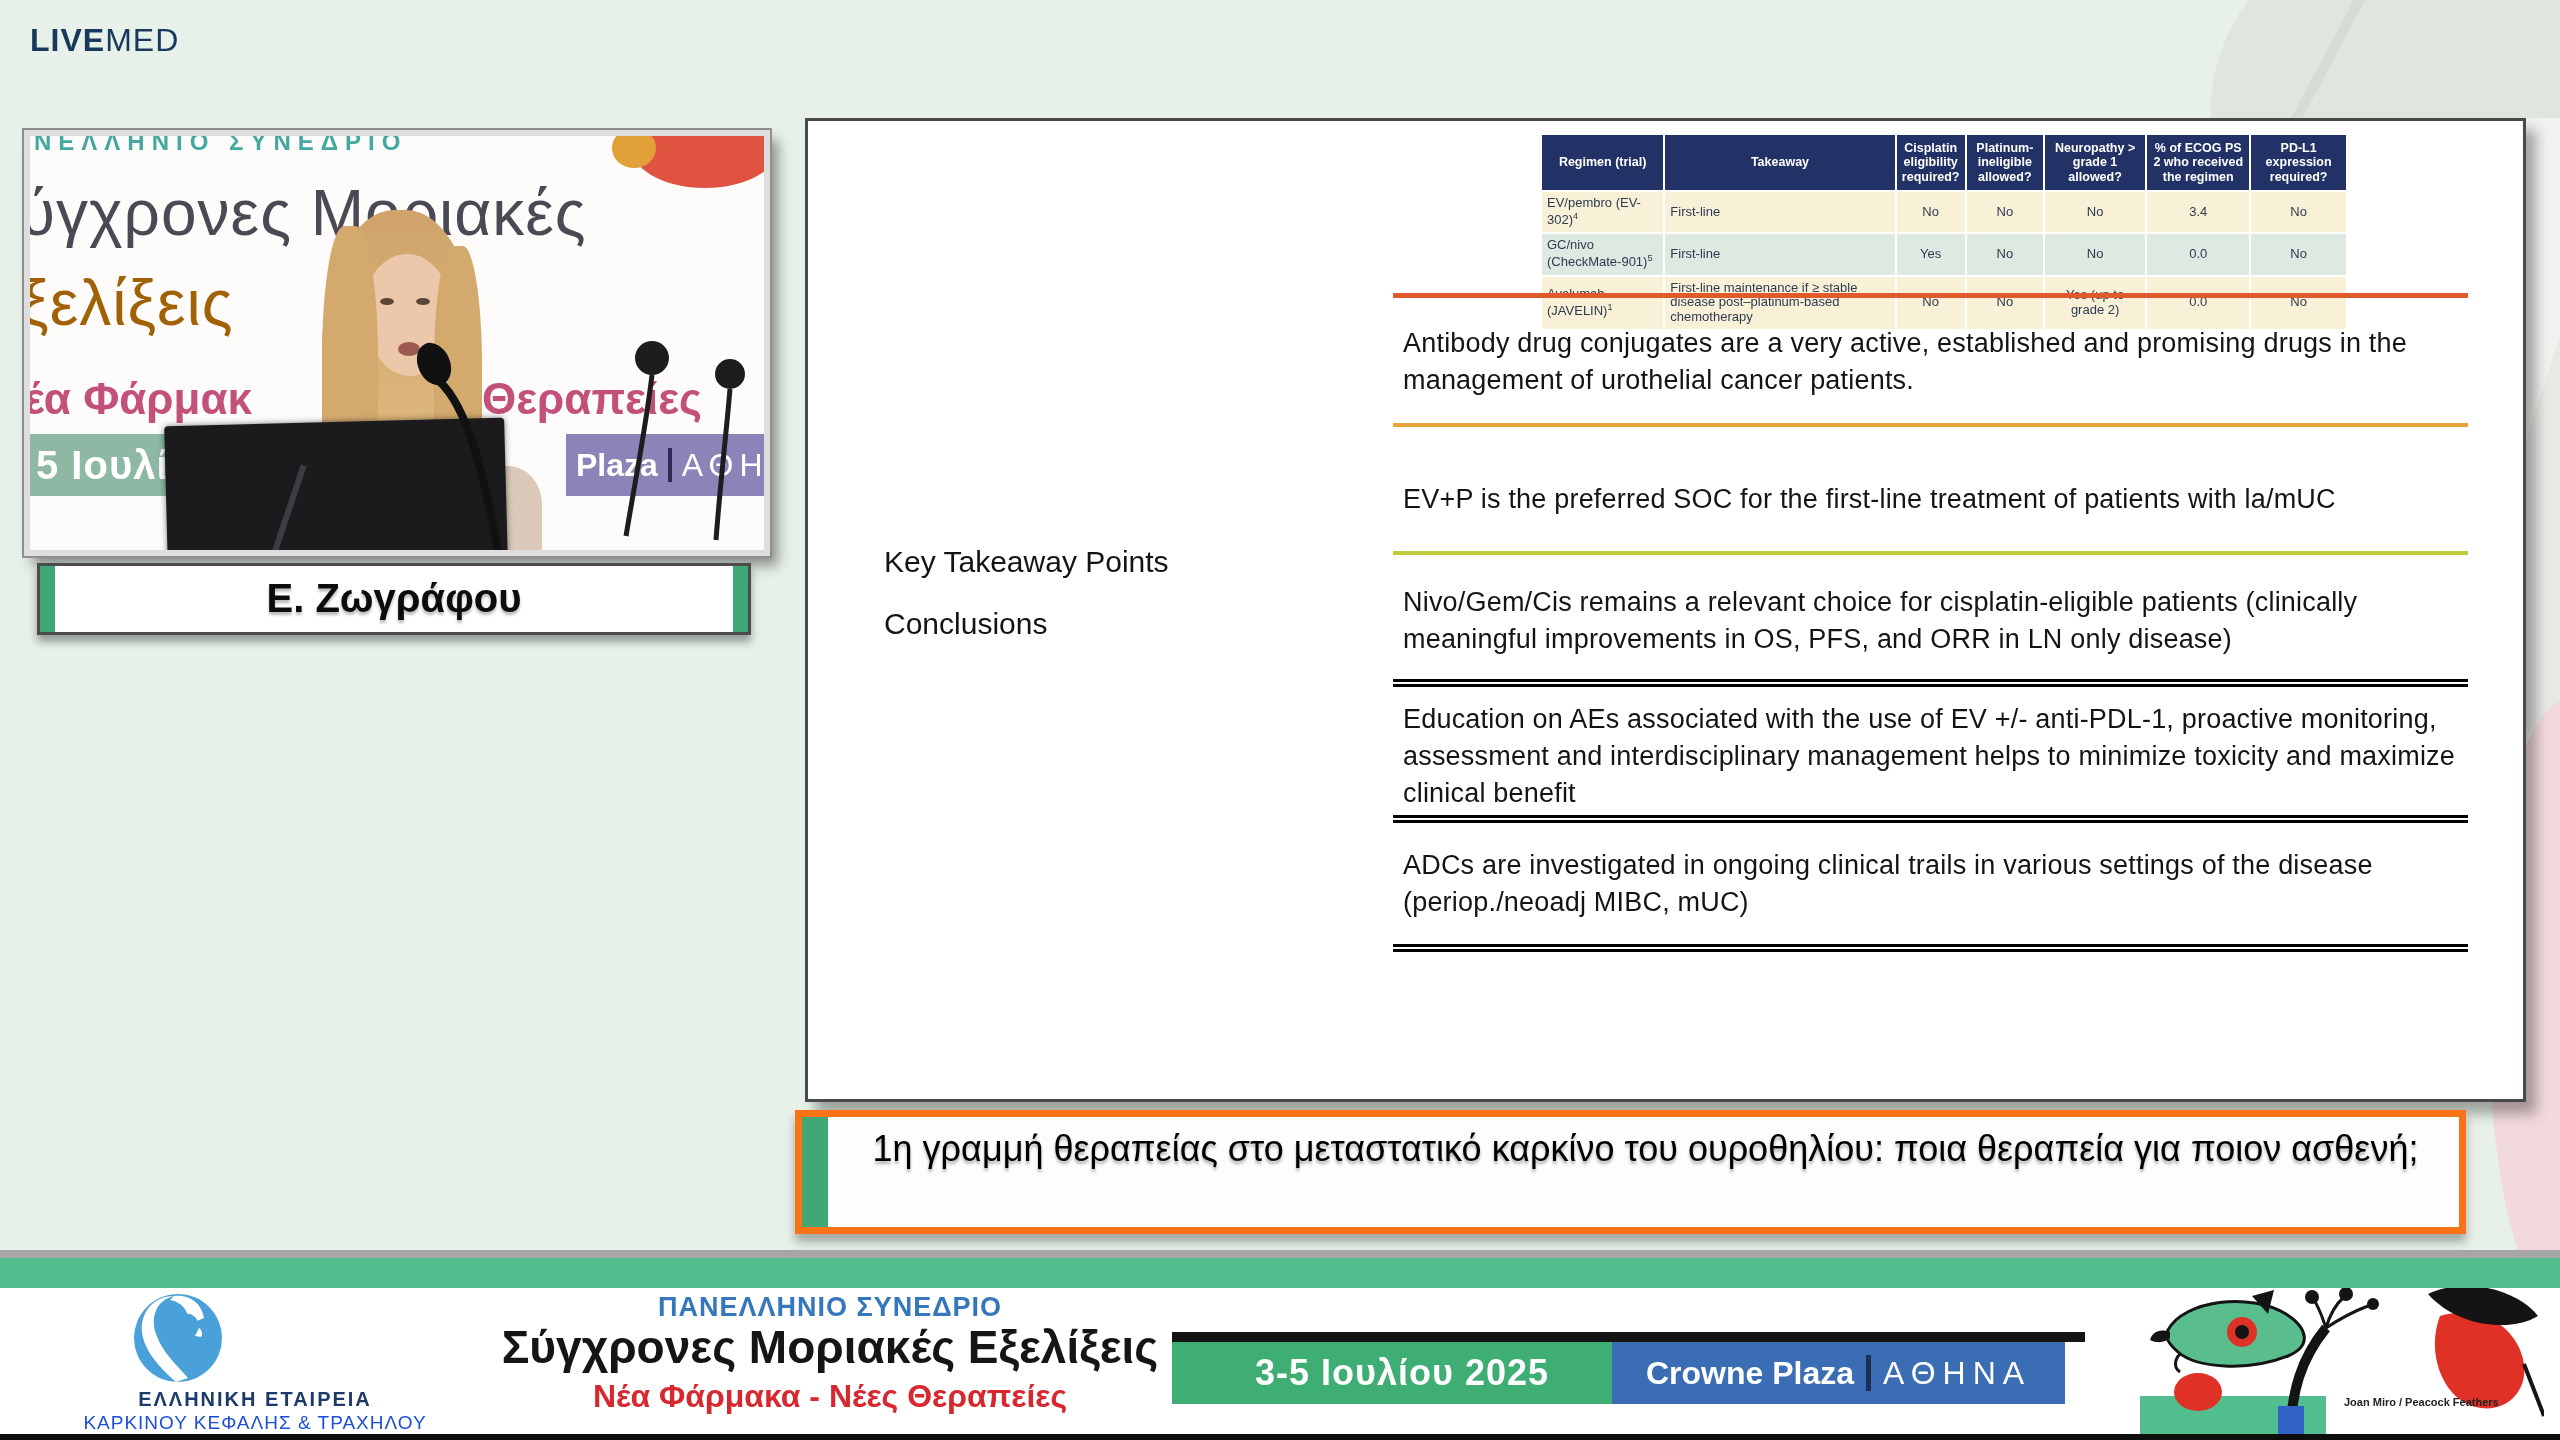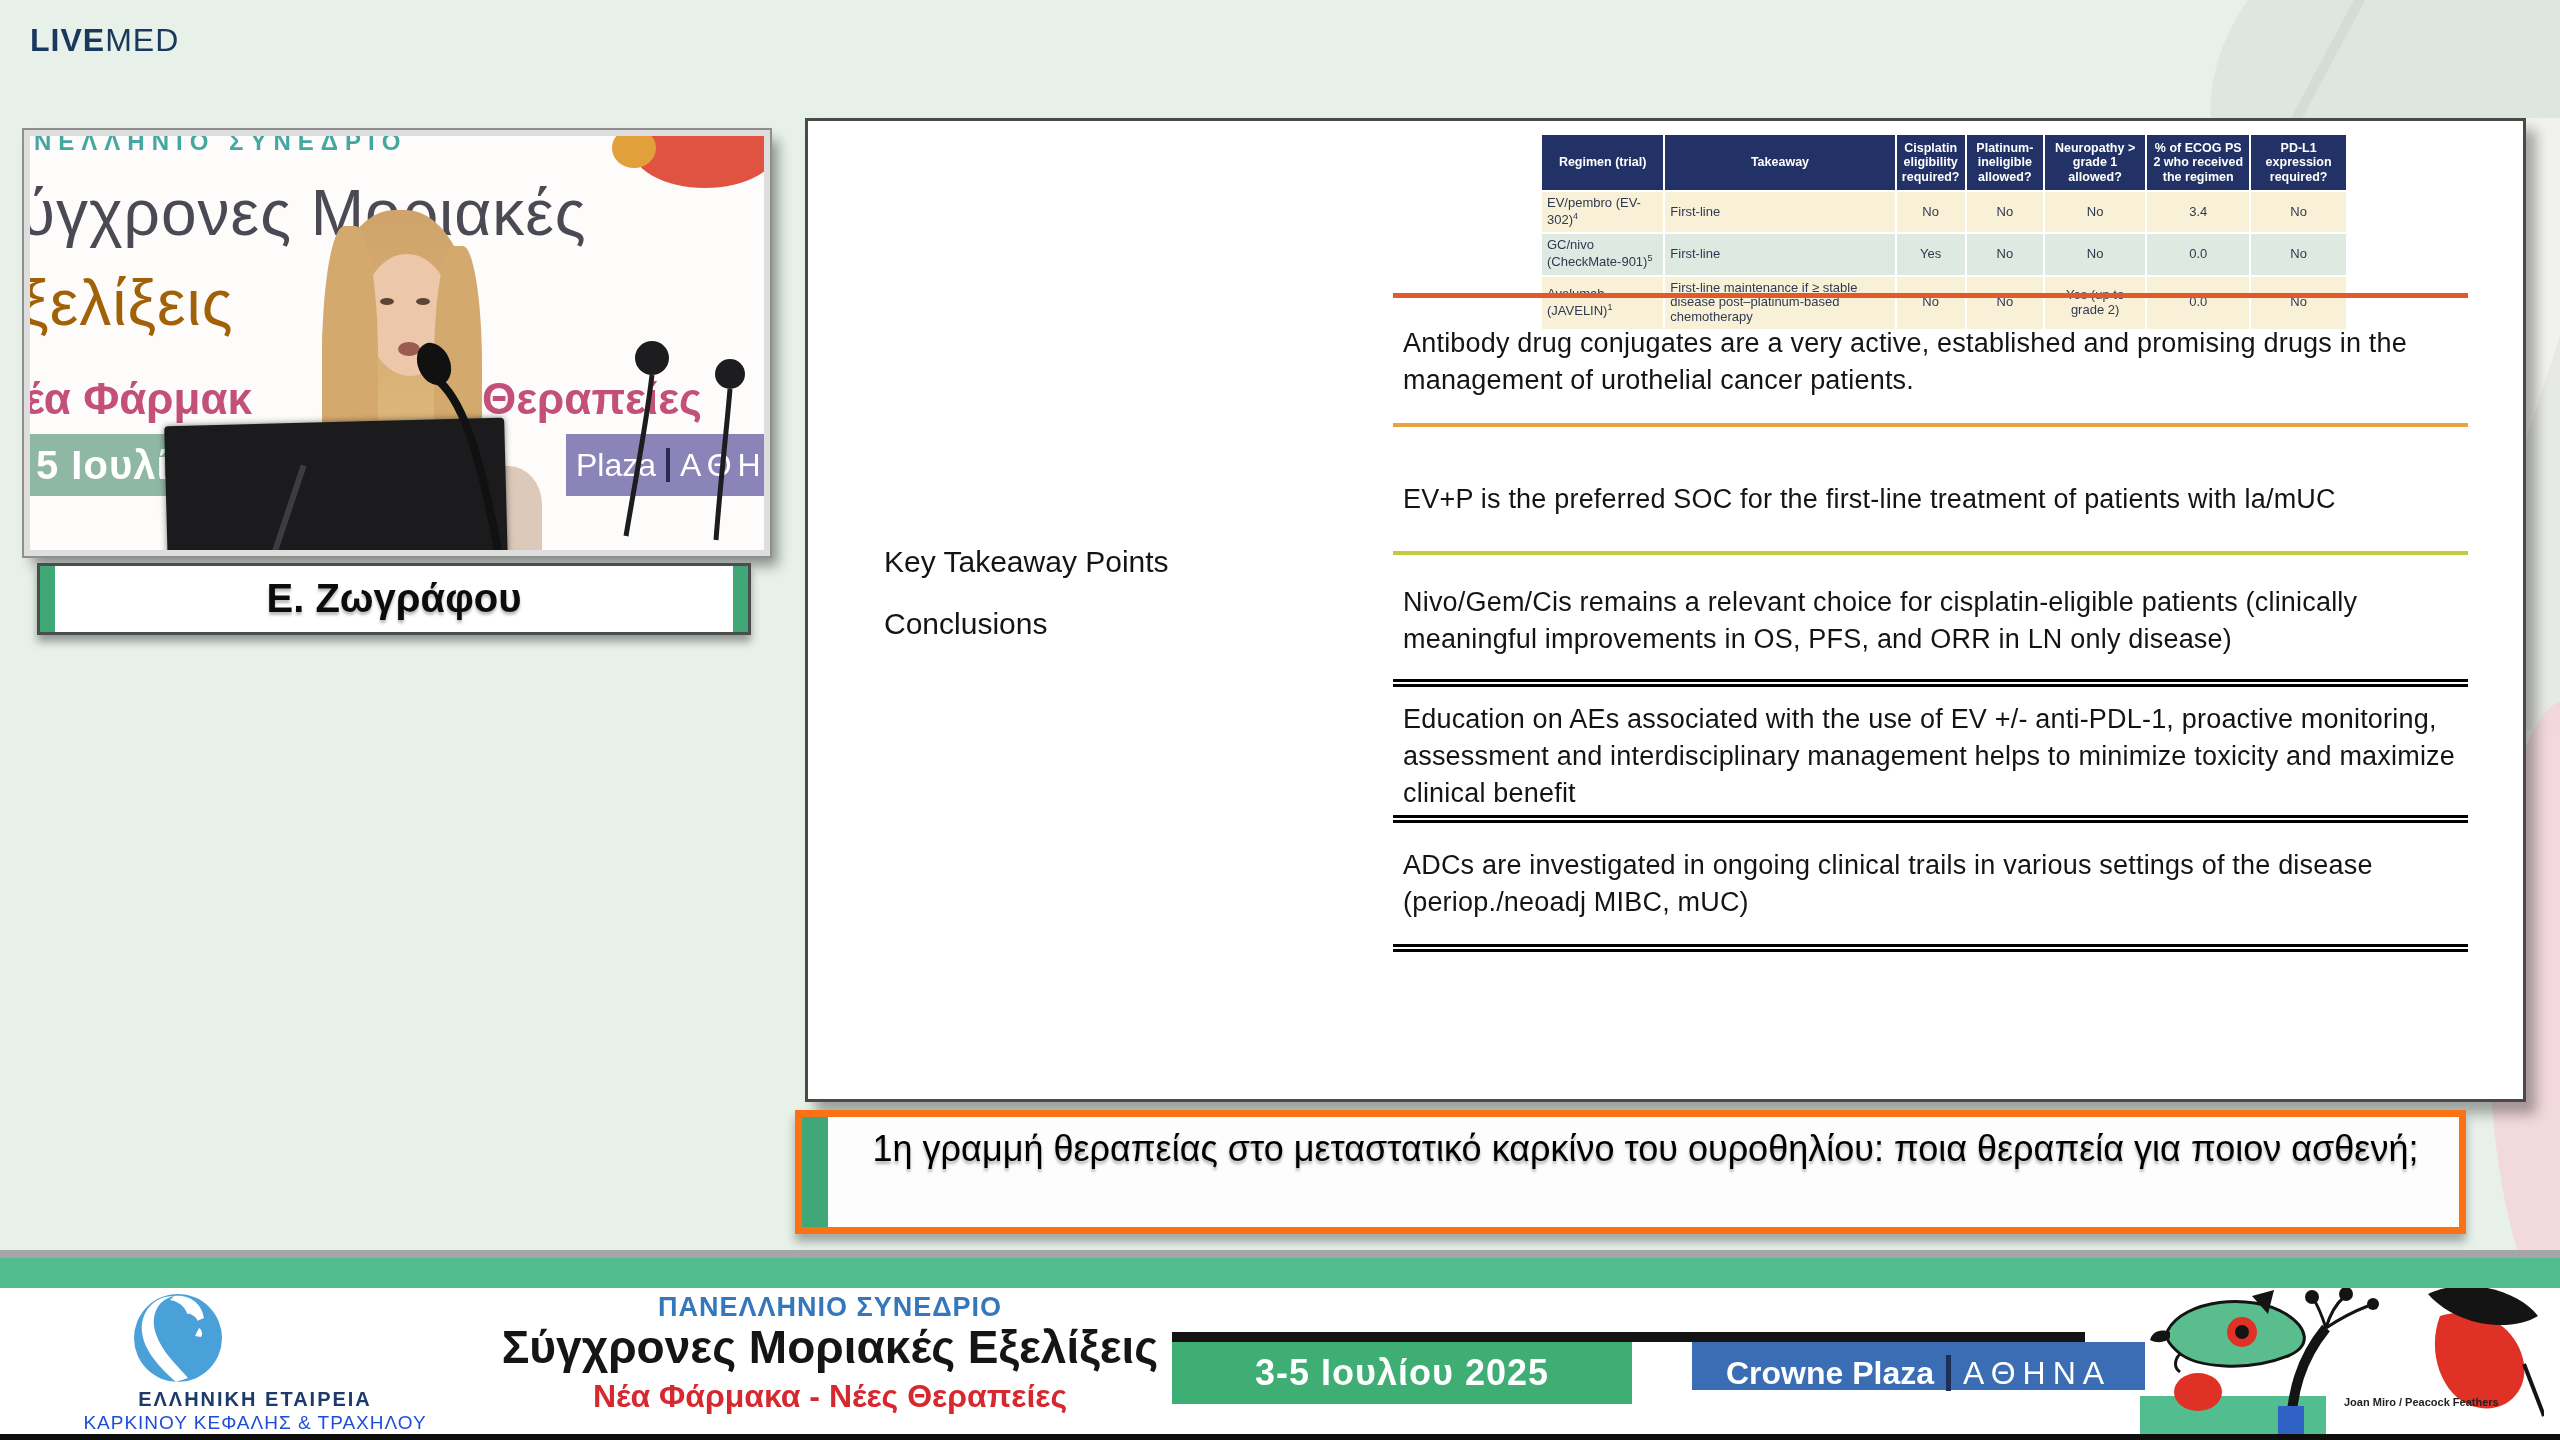--- a/index.html
+++ b/index.html
@@ -32,21 +32,21 @@
   .video-inner { position:relative; width:100%; height:100%; background:#fdfcfb; overflow:hidden; }
   .vb-kicker { position:absolute; left:4px; top:-8px; font-size:24px; letter-spacing:7px; font-weight:600; color:#44a7a0; }
   .vb-line1 { position:absolute; left:-10px; top:40px; font-size:64px; font-weight:500; color:#4b4a54; letter-spacing:1px; }
   .vb-line2 { position:absolute; left:-10px; top:130px; font-size:64px; font-weight:500; color:#a16207; letter-spacing:1px; }
   .vb-pink-l { position:absolute; left:-6px; top:238px; font-size:44px; font-weight:600; color:#c2507a; }
   .vb-pink-r { position:absolute; left:452px; top:238px; font-size:44px; font-weight:600; color:#c2507a; }
   .vb-band-green { position:absolute; left:0; top:298px; width:458px; height:62px; background:#8fb8a4;
     color:#fff; font-size:40px; font-weight:700; line-height:62px; padding-left:6px; letter-spacing:1px; }
   .vb-band-purple { position:absolute; left:536px; top:298px; width:198px; height:62px; background:#8b84b8;
     color:#fff; line-height:62px; white-space:nowrap; padding-left:10px; }
-  .vb-band-purple .plaza { font-size:32px; font-weight:400; }
+  .vb-band-purple .plaza { font-size:32px; font-weight:700; }
   .vb-band-purple .sep { display:inline-block; width:4px; height:34px; background:#2e2a55; margin:0 10px; vertical-align:-6px; }
   .vb-band-purple .city { font-size:32px; font-weight:400; letter-spacing:6px; }
   .vb-redblob { position:absolute; left:600px; top:-34px; width:150px; height:86px; background:#df5340; border-radius:50%; }
   .vb-redblob:before { content:""; position:absolute; left:-18px; top:26px; width:44px; height:40px; background:#e2a03b; border-radius:50%; }
   .spk-hair { position:absolute; left:292px; top:74px; width:156px; height:352px;
     background:linear-gradient(180deg,#cfa369,#dcb67b 60%,#c79a5e); border-radius:46% 46% 30% 30%/40% 40% 20% 20%; }
   .spk-face { position:absolute; left:334px; top:118px; width:86px; height:122px; background:#ecc7a9;
     border-radius:50% 50% 46% 54%/45% 45% 55% 55%; }
   .spk-eye-l, .spk-eye-r { position:absolute; top:44px; width:14px; height:7px; background:#5a4536; border-radius:50%; }
   .spk-eye-l { left:16px; } .spk-eye-r { left:52px; }
@@ -110,21 +110,21 @@
     letter-spacing:1px; color:#1d4ed8; }
   .cong-kicker { position:absolute; left:550px; top:1292px; width:560px; text-align:center; font-size:27px;
     font-weight:700; color:#3577bc; letter-spacing:1px; }
   .cong-title { position:absolute; left:470px; top:1320px; width:720px; text-align:center; font-size:46px;
     font-weight:800; color:#151515; }
   .cong-sub { position:absolute; left:510px; top:1378px; width:640px; text-align:center; font-size:32px;
     font-weight:700; color:#d7282f; }
   .badge-strip { position:absolute; left:1172px; top:1332px; width:913px; height:10px; background:#141414; }
   .badge-date { position:absolute; left:1172px; top:1342px; width:460px; height:62px; background:#3fae74;
     color:#fff; font-size:36px; font-weight:700; text-align:center; line-height:62px; letter-spacing:1px; }
-  .badge-venue { position:absolute; left:1692px; top:1342px; width:453px; height:48px; background:#3a6db4;
+  .badge-venue { position:absolute; left:1612px; top:1342px; width:453px; height:62px; background:#3a6db4;
     color:#fff; line-height:62px; white-space:nowrap; text-align:center; }
   .badge-venue .plaza { font-size:32px; font-weight:700; }
   .badge-venue .sep { display:inline-block; width:5px; height:36px; background:#1c2f56; margin:0 12px; vertical-align:-7px; }
   .badge-venue .city { font-size:32px; font-weight:400; letter-spacing:7px; }
   .miro { position:absolute; left:2140px; top:1288px; }
   .miro-caption { position:absolute; left:2344px; top:1396px; width:200px; font-size:11px; font-weight:700; color:#222; }
 </style>
 </head>
 <body>
 

